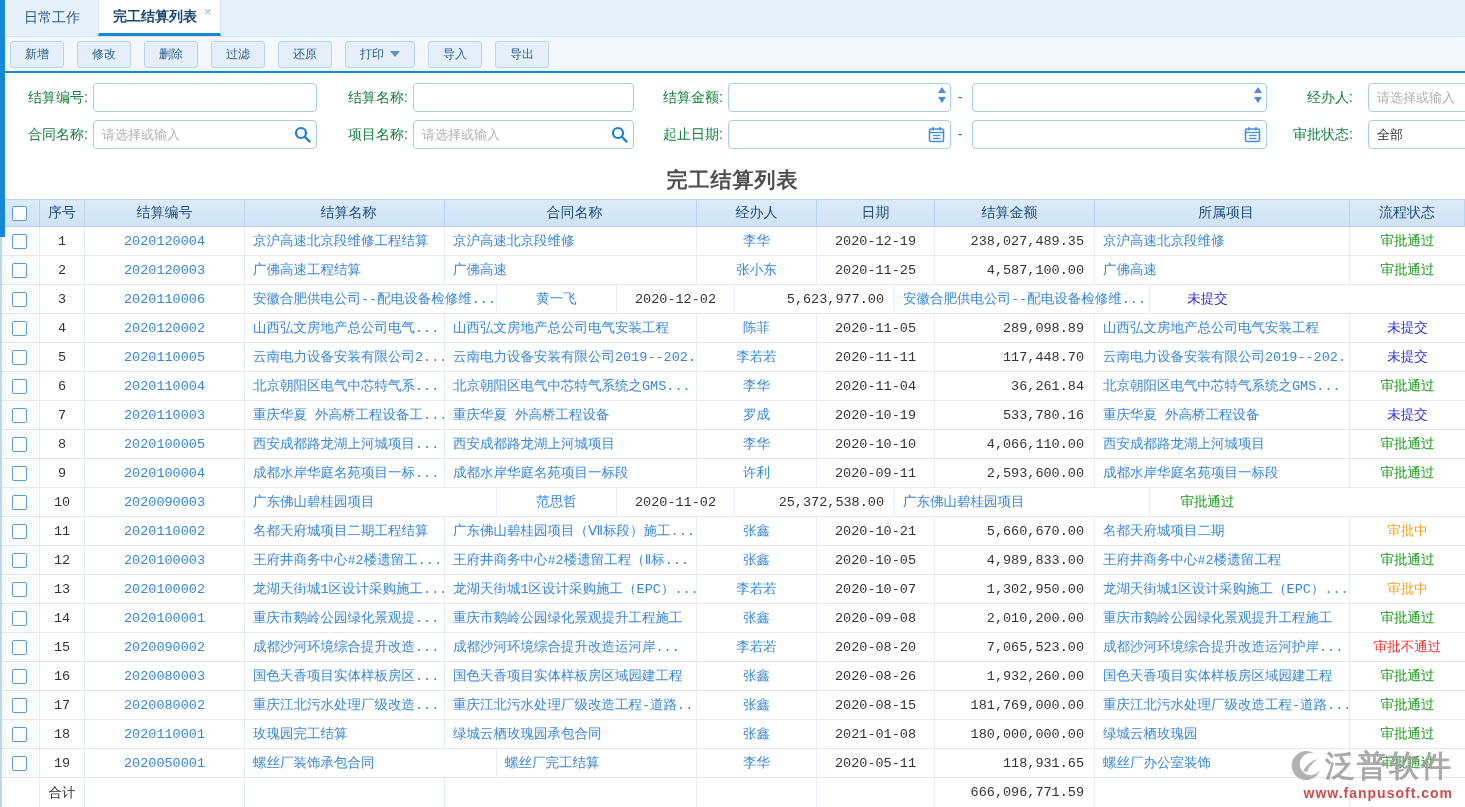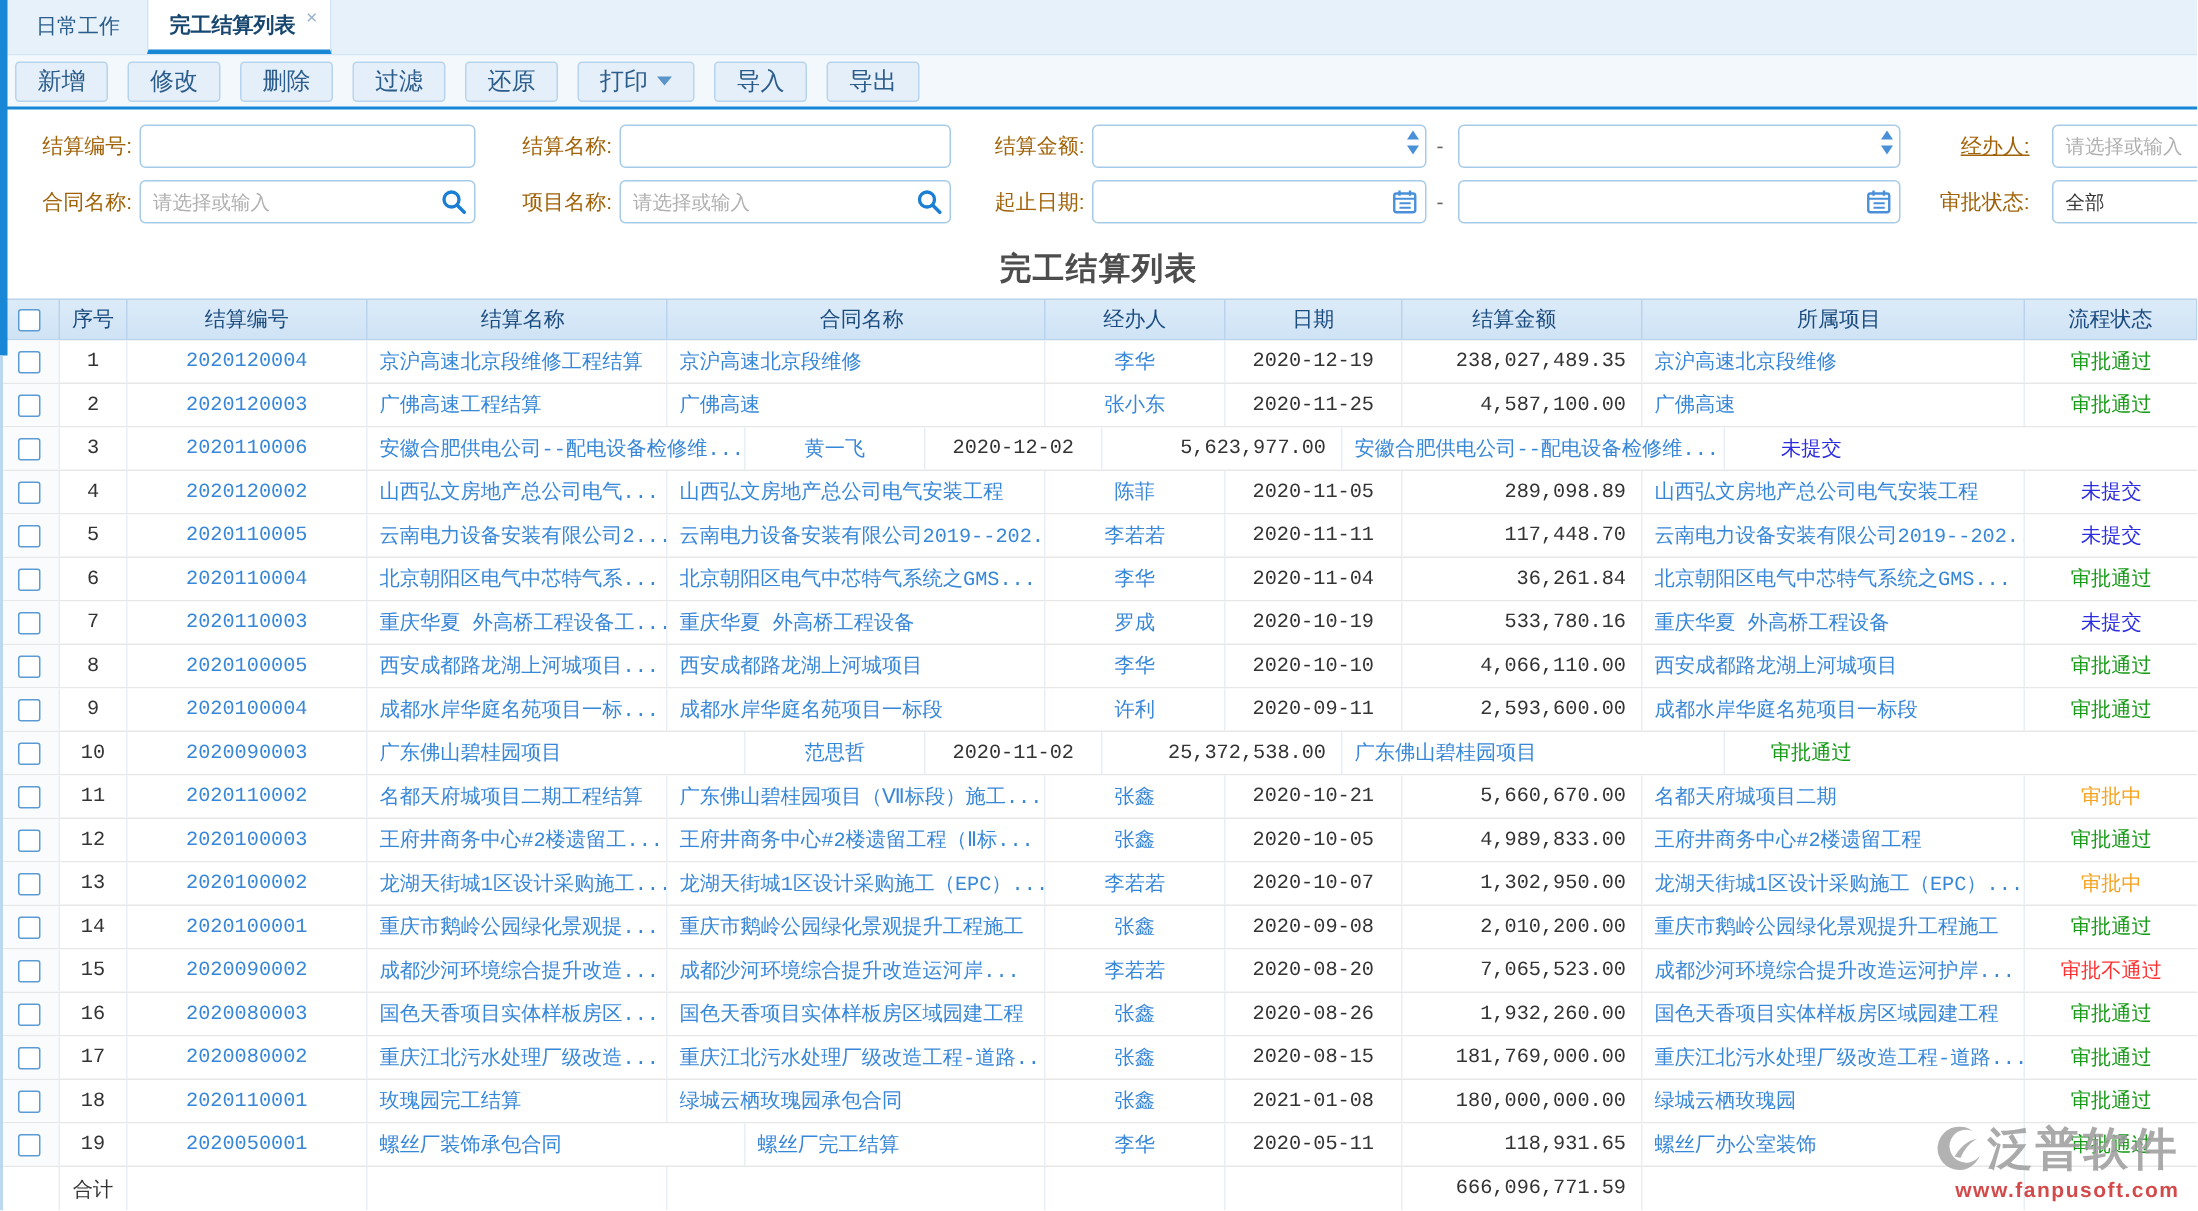--- a/index.html
+++ b/index.html
@@ -12,26 +12,26 @@
   .left-strip-bottom { position:absolute; left:0; top:237px; width:2px; height:570px; background:#bcd8ef; z-index:40; }
 
   
   .tabbar { position:absolute; left:0; top:0; width:1465px; height:37px; background:#e7f1fa; border-bottom:1px solid #d3e4f4; display:flex; align-items:stretch; padding-left:6px; }
   .tab { display:flex; align-items:center; padding:0 18px; font-size:14px; color:#2a5d8c; cursor:default; }
   .tab.active { background:#fff; color:#17476f; font-weight:bold; border-left:1px solid #d3e4f4; border-right:1px solid #d3e4f4; border-bottom:3px solid #1887d6; padding:0 8px 0 14px; }
   .tab-close { font-size:13px; color:#9ab2c9; margin-left:7px; margin-top:-10px; font-weight:normal; }
 
   
   .toolbar { position:absolute; left:0; top:37px; width:1465px; height:36px; background:#f3f8fd; border-bottom:2px solid #1887d6; display:flex; align-items:center; padding-left:10px; gap:13px; }
-  .tbtn { height:27px; padding:0 14px; background:#e5eff9; border:1px solid #b7d4ee; border-radius:3px; color:#2a5d8c; font-size:16px; display:inline-flex; align-items:center; gap:6px; cursor:pointer; font-family:inherit; }
+  .tbtn { height:27px; padding:0 14px; background:#e5eff9; border:1px solid #b7d4ee; border-radius:3px; color:#2a5d8c; font-size:12px; display:inline-flex; align-items:center; gap:6px; cursor:pointer; font-family:inherit; }
   .caret-down { width:0; height:0; border-left:5px solid transparent; border-right:5px solid transparent; border-top:6px solid #5a94c8; display:inline-block; }
 
   
   .filters { position:absolute; left:0; top:75px; width:1465px; height:86px; background:#fff; }
-  .f-label { position:absolute; height:29px; line-height:29px; font-size:14px; color:#a16207; text-align:right; }
+  .f-label { position:absolute; height:29px; line-height:29px; font-size:14px; color:#15803d; text-align:right; }
   .f-input { position:absolute; height:29px; border:1px solid #a5cbe9; border-radius:4px; background:#fff; font-size:13px; color:#333; padding:0 8px; font-family:inherit; outline:none; }
   .f-input::placeholder { color:#b0b0b0; }
   .f-wrap { position:absolute; height:29px; }
   .f-wrap input { width:100%; height:100%; border:1px solid #a5cbe9; border-radius:4px; font-size:13px; color:#333; padding:0 26px 0 8px; font-family:inherit; outline:none; }
   .f-wrap input::placeholder { color:#b0b0b0; }
   .f-icon { position:absolute; right:6px; top:6px; width:17px; height:17px; }
   .f-dash { position:absolute; width:14px; height:29px; line-height:29px; text-align:center; color:#666; font-size:14px; }
   .spinner { position:absolute; right:5px; top:4px; display:flex; flex-direction:column; gap:4px; align-items:center; }
   .sp-up { width:0; height:0; border-left:4px solid transparent; border-right:4px solid transparent; border-bottom:6px solid #4a90d9; }
   .sp-dn { width:0; height:0; border-left:4px solid transparent; border-right:4px solid transparent; border-top:6px solid #4a90d9; }
@@ -131,21 +131,21 @@
     </div>
     <div class="f-dash" style="left:953px; top:8px;">-</div>
     <div class="f-wrap" style="left:972px; top:8px; width:295px;">
       <input style="">
       <span class="spinner">
           <span class="sp-up"></span>
           <span class="sp-dn"></span>
         </span>
     </div>
 
-    <div class="f-label" style="left:1275px; top:8px; width:78px;text-decoration:underline;">经办人:</div>
+    <div class="f-label" style="left:1275px; top:8px; width:78px;">经办人:</div>
     <input class="f-input" style="left: 1368px; top: 8px; width: 190px;" placeholder="请选择或输入">
 
     <div class="f-label" style="left:8px; top:45px; width:80px;">合同名称:</div>
     <div class="f-wrap" style="left:93px; top:45px; width:224px;">
       <input placeholder="请选择或输入" style="">
       <svg class="f-icon" viewBox="0 0 17 17">
           <circle cx="7" cy="7" r="5" fill="none" stroke="#1a7fd4" stroke-width="2.2"></circle>
           <line x1="11" y1="11" x2="15.5" y2="15.5" stroke="#1a7fd4" stroke-width="2.4" stroke-linecap="round"></line>
         </svg>
     </div>

